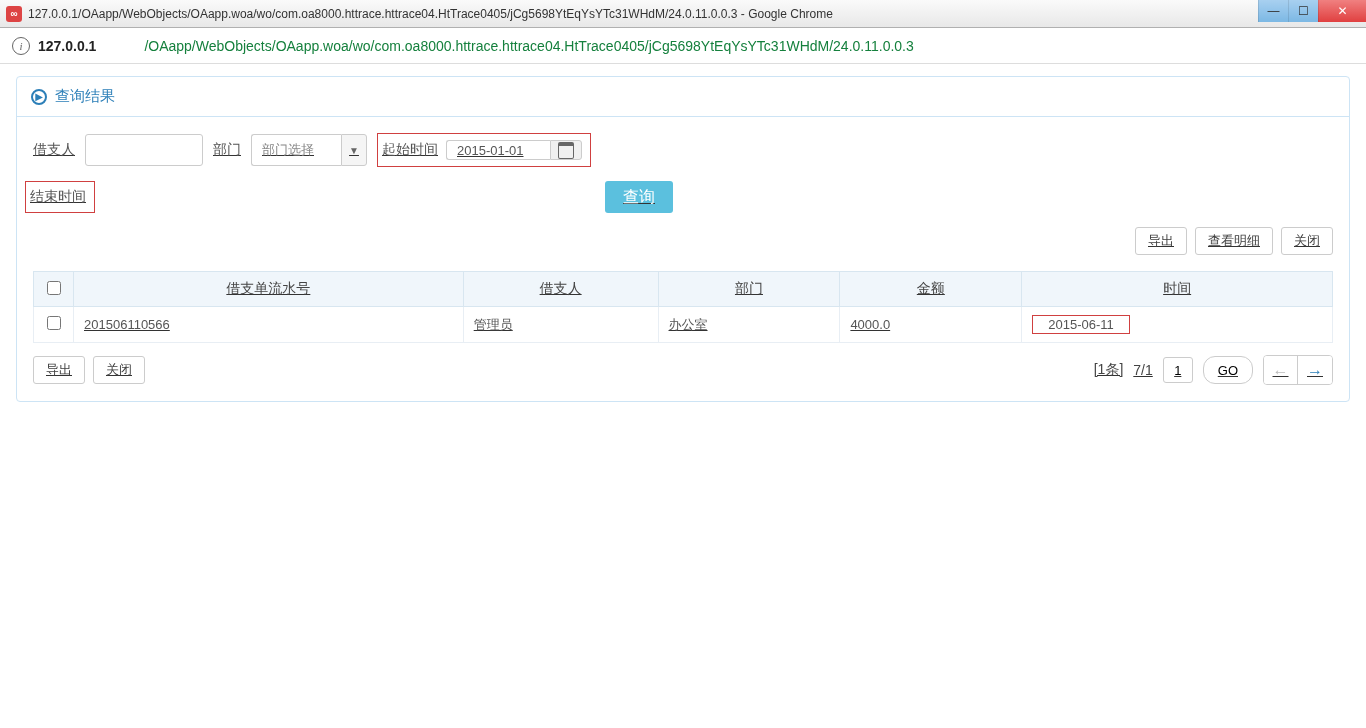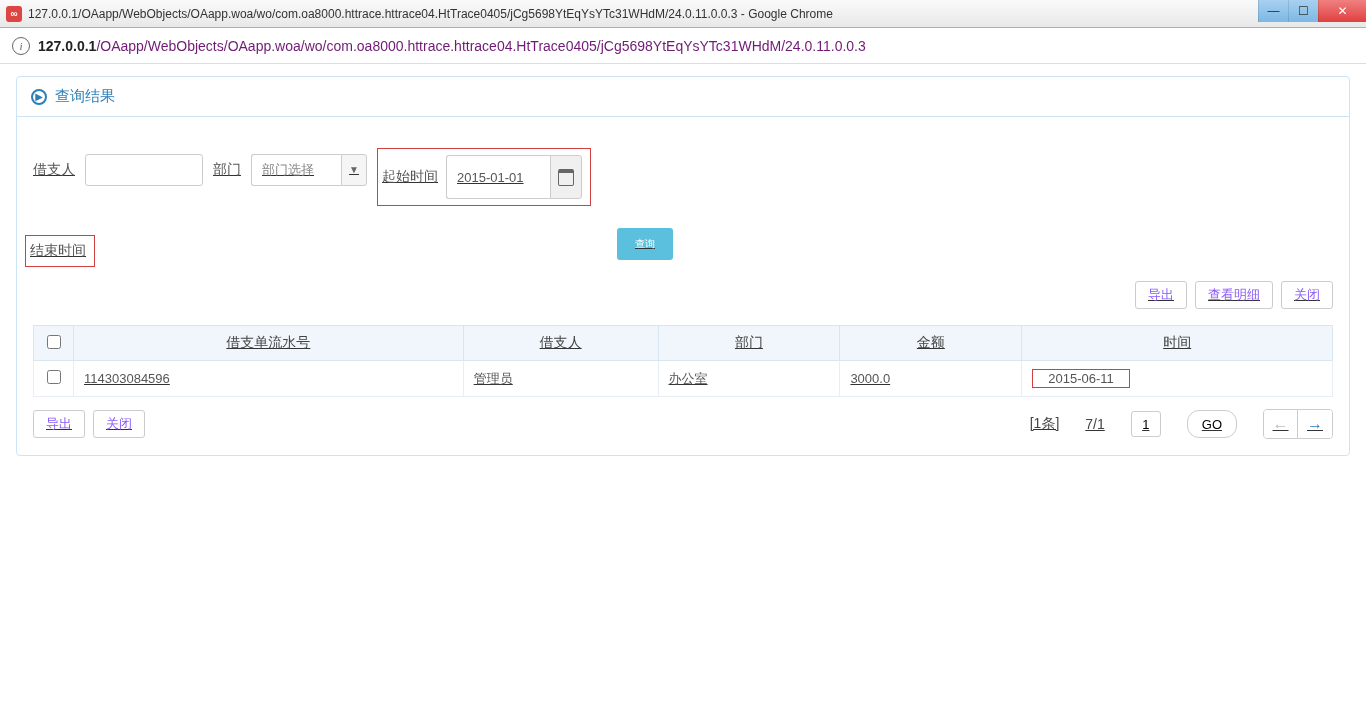--- a/index.html
+++ b/index.html
@@ -12,58 +12,58 @@
     .win-controls { display: flex; position: absolute; right: 0; top: 0; }
     .win-btn { width: 30px; height: 22px; display: flex; align-items: center; justify-content: center; font-size: 12px; cursor: pointer; border-left: 1px solid rgba(0,0,0,0.1); }
     .win-min { background: linear-gradient(#a8d0f0, #7cb8e4); }
     .win-max { background: linear-gradient(#a8d0f0, #7cb8e4); }
     .win-close { background: linear-gradient(#f08080, #e04040); color: white; width: 48px;}
     
     .address-bar { height: 36px; border-bottom: 1px solid #ddd; display: flex; align-items: center; padding: 0 12px; gap: 8px; background: #fff; }
     .info-icon { width: 18px; height: 18px; border: 1.5px solid #666; border-radius: 50%; display: flex; align-items: center; justify-content: center; font-size: 11px; color: #666; font-family: serif; font-style: italic; }
     .url-text { font-size: 14px; color: #333; }
     .url-text .domain { color: #222; font-weight: bold; }
-    .url-text .path { color: #701a75; }
+    .url-text .path { color: #15803d; margin-left: 48px; }
     
     
     .page { padding: 12px 16px; }
     .panel { border: 1px solid #cde4f5; border-radius: 4px; }
     .panel-header { padding: 10px 14px; border-bottom: 1px solid #cde4f5; display: flex; align-items: center; gap: 8px; color: #2c7fb8; font-size: 15px; }
     .arrow-icon { width: 16px; height: 16px; border: 2px solid #2c7fb8; border-radius: 50%; display: flex; align-items: center; justify-content: center; font-size: 10px; color: #2c7fb8; }
     .panel-body { padding: 16px; text-decoration: underline; }
     
     .filter-row { display: flex; align-items: center; gap: 10px; flex-wrap: wrap; margin-bottom: 14px; }
     .filter-label { color: #555; font-size: 14px; }
     .text-input { height: 32px; border: 1px solid #ccc; border-radius: 3px; padding: 0 8px; width: 118px; font-size: 13px; }
     
     .select-wrap { display: flex; height: 32px; }
     .select-display { border: 1px solid #ccc; border-right: none; border-radius: 3px 0 0 3px; padding: 0 10px; width: 90px; display: flex; align-items: center; color: #888; font-size: 13px; }
     .select-chevron { width: 26px; border: 1px solid #ccc; border-radius: 0 3px 3px 0; display: flex; align-items: center; justify-content: center; background: #f5f5f5; cursor: pointer; font-size: 10px; color: #666; }
     
     .date-group { display: flex; align-items: center; gap: 8px; padding: 6px 8px 6px 4px; }
-    .highlighted { border: 1.5px solid #d04040; margin-top: 15px; }
-    .date-input-wrap { display: flex; height: 44px; }
+    .highlighted { border: 1.5px solid #d04040; }
+    .date-input-wrap { display: flex; height: 20px; }
     .date-input { border: 1px solid #ccc; border-right: none; border-radius: 3px 0 0 3px; padding: 0 10px; width: 104px; display: flex; align-items: center; color: #555; font-size: 13px; }
     .date-btn { width: 32px; border: 1px solid #ccc; border-radius: 0 3px 3px 0; display: flex; align-items: center; justify-content: center; background: #f0f0f0; cursor: pointer; }
     .cal-icon::before { content: ""; display: block; width: 14px; height: 12px; border: 1.5px solid #666; border-top: 4px solid #666; border-radius: 2px; }
     
-    .btn-primary { height: 32px; padding: 0 18px; background: #5bc0de; color: #fff; border: none; border-radius: 3px; cursor: pointer; font-size: 10px; }
-    .btn-default { height: 28px; padding: 0 12px; background: #fff; border: 1px solid #ccc; border-radius: 3px; cursor: pointer; font-size: 13px; color: #8b5cf6; }
+    .btn-primary { height: 32px; padding: 0 18px; background: #5bc0de; color: #fff; border: none; border-radius: 3px; cursor: pointer; font-size: 16px; }
+    .btn-default { height: 28px; padding: 0 12px; background: #fff; border: 1px solid #ccc; border-radius: 3px; cursor: pointer; font-size: 13px; color: #404040; }
     
     .top-actions { display: flex; justify-content: flex-end; gap: 8px; margin-bottom: 10px; }
     
     table.data { width: 100%; border-collapse: collapse; border: 1px solid #d8e6f0; margin-top: 16px; }
     table.data th { background: #f0f6fb; border: 1px solid #d8e6f0; padding: 8px 10px; font-weight: normal; color: #444; font-size: 14px; }
     table.data td { border: 1px solid #e8eef4; padding: 8px 10px; color: #555; font-size: 13px; }
     .chk-col { width: 40px; text-align: center; }
     .cell-highlight { outline: 1.5px solid #d04040; outline-offset: -1px; }
     
     .footer-row { display: flex; align-items: center; margin-top: 12px; gap: 10px; }
     .footer-left { display: flex; gap: 8px; }
-    .footer-right { margin-left: auto; display: flex; align-items: center; gap: 26px; font-size: 14px; color: #444;}
+    .footer-right { margin-left: auto; display: flex; align-items: center; gap: 10px; font-size: 14px; color: #444;}
     .page-input { width: 30px; height: 26px; border: 1px solid #ccc; border-radius: 3px; text-align: center; font-size: 13px; }
     .go-btn { height: 28px; padding: 0 14px; border: 1px solid #ccc; background: #fff; border-radius: 12px; cursor: pointer; font-size: 13px;}
     .nav-btns { display: flex; border: 1px solid #ccc; border-radius: 4px; overflow: hidden; }
     .nav-btn { width: 34px; height: 28px; display: flex; align-items: center; justify-content: center; background: #fff; border: none; cursor: pointer; color: #2c7fb8; font-size: 16px; }
     .nav-btn:first-child { border-right: 1px solid #ccc; color: #bbb;}
     
     input[type=checkbox] { width: 14px; height: 14px; cursor: pointer;}
   </style>
 </head>
 <body>
@@ -135,24 +135,24 @@
             <th style="width:30%">借支单流水号</th>
             <th style="width:15%">借支人</th>
             <th style="width:14%">部门</th>
             <th style="width:14%">金额</th>
             <th>时间</th>
           </tr>
         </thead>
         <tbody>
           <tr>
             <td class="chk-col"><input type="checkbox" style=""></td>
-            <td>114303084596</td>
+            <td>201506110566</td>
             <td>管理员</td>
             <td>办公室</td>
-            <td>3000.0</td>
+            <td>4000.0</td>
             <td><span class="cell-highlight" style="display:inline-block;padding:2px 16px;">2015-06-11</span></td>
           </tr>
         </tbody>
       </table>
 
       <div class="footer-row">
         <div class="footer-left">
           <button class="btn-default">导出</button>
           <button class="btn-default">关闭</button>
         </div>

